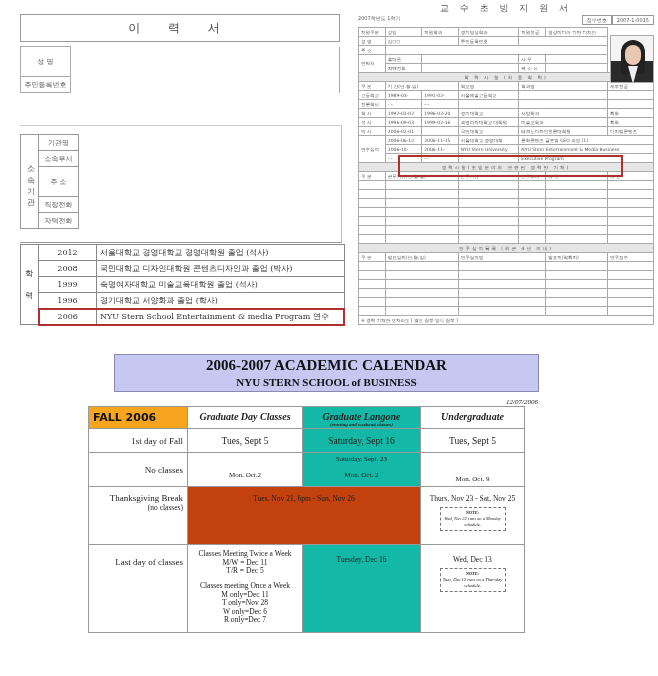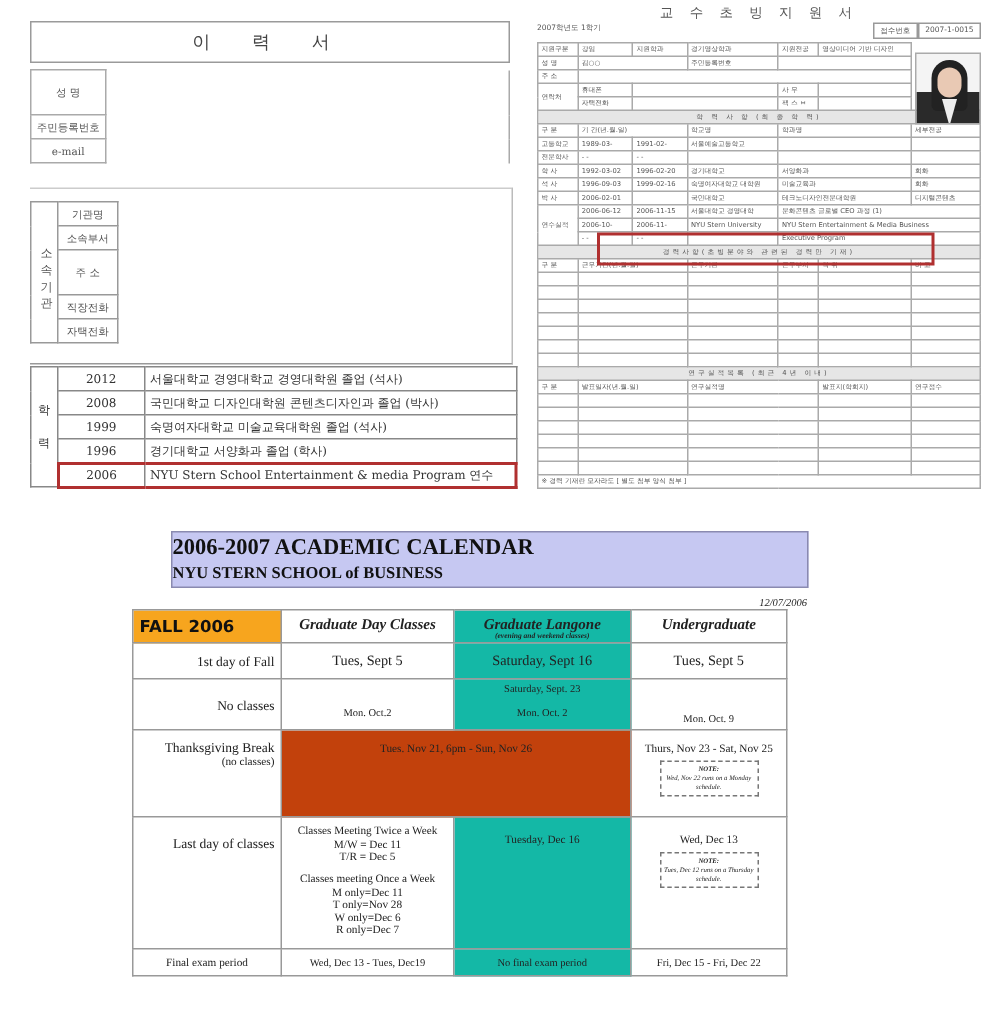--- a/index.html
+++ b/index.html
@@ -35,21 +35,21 @@
   .ftable { width: 296px; border-collapse: collapse; font-size: 4.5px; }
   .ftable td { border: 1px solid #aaa; height: 9px; padding: 0 2px; white-space: nowrap; overflow: hidden; }
   .ftable .sec { background: #e6e6e6; text-align: center; letter-spacing: 2px; }
   .photo { position: absolute; right: 0px; top: 33px; width: 44px; height: 48px; background: linear-gradient(#f4f4f4 0 55%, #2a2a2a 55%); overflow: hidden; border: 1px solid #aaa; }
   .photo .hair { position: absolute; left: 10px; top: 4px; width: 24px; height: 34px; background: #222; border-radius: 12px 12px 4px 4px; }
   .photo .face { position: absolute; left: 14px; top: 9px; width: 16px; height: 20px; background: #e9c9b4; border-radius: 8px; }
   .photo .shirt { position: absolute; left: 17px; top: 30px; width: 10px; height: 18px; background: #eee; clip-path: polygon(0 0, 100% 0, 50% 100%); }
   .red-box { position: absolute; border: 2px solid #b03030; }
 
   
-  .cal-banner { position: absolute; left: 114px; top: 354px; width: 425px; height: 38px; background: #c6c8f2; border: 1px solid #8a8ab0; font-family: "Liberation Serif", serif; font-weight: bold; }
+  .cal-banner { position: absolute; left: 114px; top: 354px; width: 425px; height: 38px; background: #c6c8f2; border: 1px solid #8a8ab0; text-align: center; font-family: "Liberation Serif", serif; font-weight: bold; }
   .cal-banner .t1 { font-size: 15px; margin-top: 2px; color: #111; }
   .cal-banner .t2 { font-size: 11px; margin-top: 2px; color: #111; }
   .cal-date { position: absolute; left: 480px; top: 398px; width: 58px; text-align: right; font-size: 7px; font-style: italic; font-family: "Liberation Serif", serif; }
   .cal { position: absolute; left: 88px; top: 406px; border-collapse: collapse; font-family: "Liberation Serif", serif; font-size: 8.5px; color: #222; }
   .cal td { border: 1px solid #999; vertical-align: top; text-align: center; }
   .cal .head td { height: 22px; border-top: 1px solid #999; }
   .cal .fall { background: #f7a51e; font-family: "DejaVu Sans", sans-serif; font-weight: bold; font-size: 11px; text-align: left; padding-left: 4px; vertical-align: middle; width: 99px; color: #111; }
   .cal .ch { font-weight: bold; font-style: italic; font-size: 10px; padding-top: 4px; }
   .cal .ch small { display: block; font-size: 5px; font-weight: bold; }
   .cal .c1 { width: 115px; margin-left: 36px; }
@@ -71,24 +71,20 @@
   <table class="info-table">
     <tbody>
         <tr>
           <td class="lbl" style="height:30px">성      명</td>
           <td class="val"></td>
         </tr>
     <tr>
           <td class="lbl">주민등록번호</td>
           <td class="val"></td>
         </tr>
-    <tr>
-          <td class="lbl">e-mail</td>
-          <td class="val"></td>
-        </tr>
   </tbody>
     </table>
 </div>
 
 <div class="affil-frame"></div>
 <table class="affil">
   <tbody>
       <tr>
     <td class="side" rowspan="5">소속기관</td>
     <td class="lbl">기관명</td>
@@ -431,20 +427,14 @@
       <div>T only=Nov 28</div>
       <div>W only=Dec 6</div>
       <div>R only=Dec 7</div>
     </td>
     <td class="c2" style="padding-top:10px; font-size:7.5px">Tuesday, Dec 16</td>
     <td style="padding-top:10px; font-size:7.5px">
       <div>Wed, Dec 13</div>
       <div class="note"><b>NOTE:</b><span>Tues, Dec 12 runs on a Thursday schedule.</span></div>
     </td>
   </tr>
-  <tr style="height:18px">
-    <td class="mid" style="font-size:7.5px">Final exam period</td>
-    <td class="mid" style="font-size:7px">Wed, Dec 13 - Tues, Dec19</td>
-    <td class="mid c2" style="font-size:7px">No final exam period</td>
-    <td class="mid" style="font-size:7px">Fri, Dec 15 - Fri, Dec 22</td>
-  </tr>
 </tbody>
   </table>
 
 </body></html>

